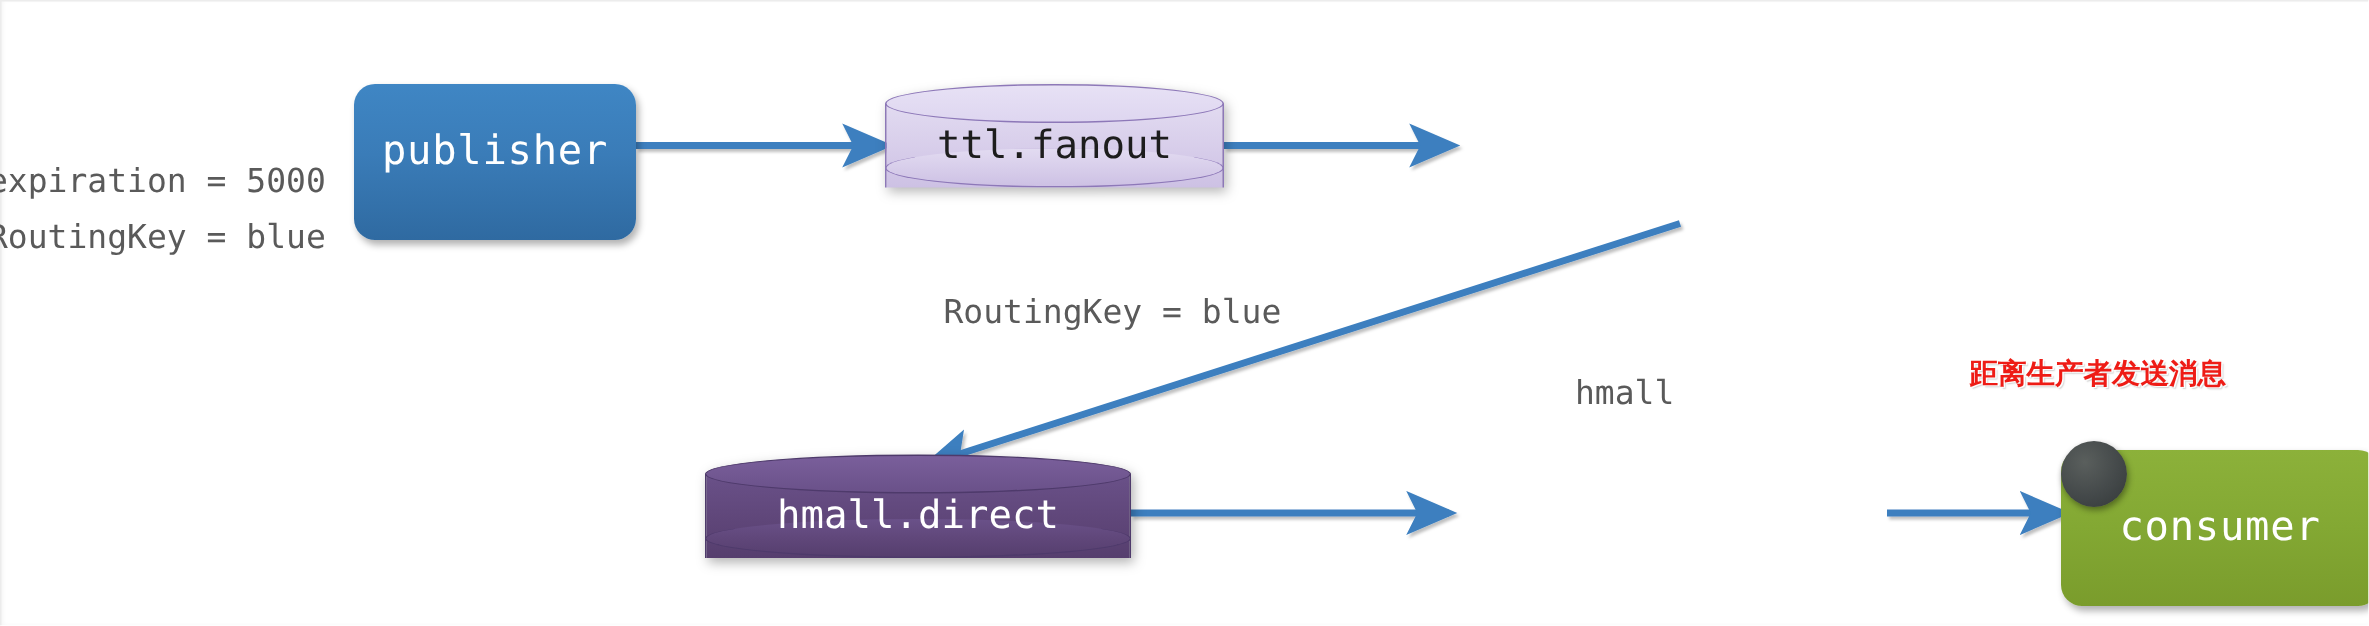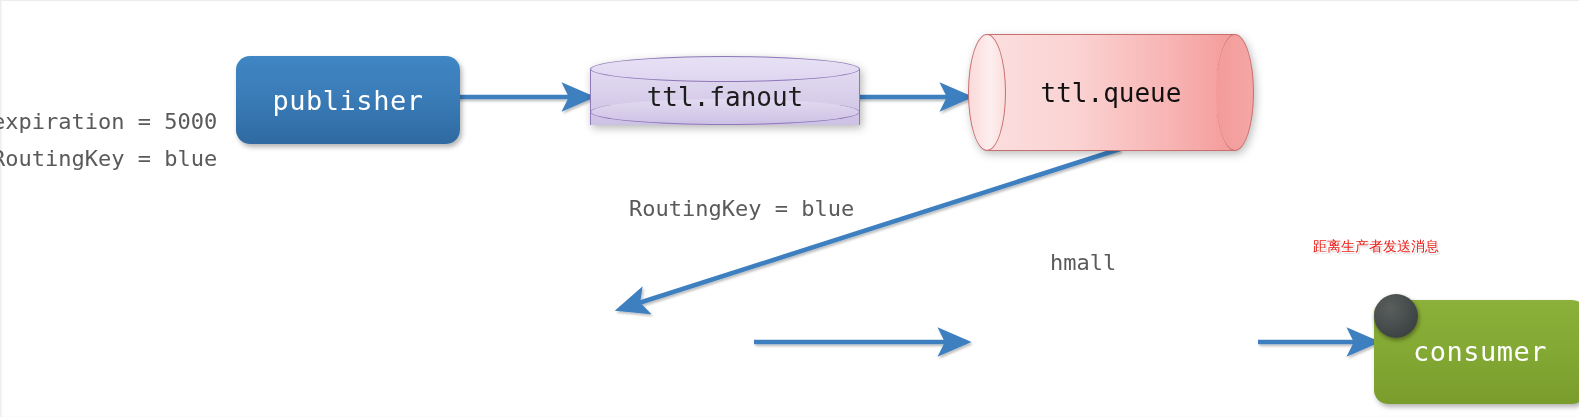--- a/index.html
+++ b/index.html
@@ -78,21 +78,20 @@
   }
   .vcyl .vc-top { background: var(--top); }
   .vcyl .vc-bot { background: var(--body); border-top: none; }
   .vcyl .node-label { font-size: 26px; }
 
   #ttl-fanout {
     --edge: #8d78b8;
     --body: linear-gradient(180deg, #e2dbf1 0%, #d7cdea 55%, #cdc1e4 100%);
     --top: linear-gradient(180deg, #e7e1f5 0%, #ded6f0 100%);
     filter: drop-shadow(2px 3px 4px rgba(0,0,0,0.28));
-    padding-left: 44px;
   }
   #ttl-fanout .node-label { color: #1d1d1d; }
 
   #hmall-direct {
     --edge: #4e3a6b;
     --body: linear-gradient(180deg, #6a5189 0%, #5f4679 55%, #563e6e 100%);
     --top: linear-gradient(180deg, #7a5f9b 0%, #6a5189 100%);
     filter: drop-shadow(2px 3px 4px rgba(0,0,0,0.30));
   }
   #hmall-direct .node-label { color: #ffffff; }
@@ -130,23 +129,23 @@
   .free-text {
     position: absolute;
     font-family: "DejaVu Sans Mono", "Liberation Mono", monospace;
     color: #5a5a5a;
     white-space: nowrap;
   }
   .note-red {
     position: absolute;
     font-family: "DejaVu Sans", "Liberation Sans", sans-serif;
     color: #ee1c16;
-    font-size: 14px;
+    font-size: 19px;
     line-height: 1.18;
-    font-weight: 400;
+    font-weight: 700;
     white-space: nowrap;
     text-shadow: 1px 1px 0 rgba(255,255,255,0.95), 1.5px 1.5px 1px rgba(150,150,150,0.45);
   }
 </style>
 </head>
 <body>
 
 <div id="canvas">
 
   <div class="sheet-edge"></div>
@@ -171,42 +170,42 @@
 
       <line x1="754" y1="342" x2="966" y2="342"></line>
 
       <line x1="1258" y1="342" x2="1375" y2="342"></line>
     </g>
   </svg>
 
   <div class="free-text" style="left:-8px; top:109px; font-size:22px;">expiration = 5000</div>
   <div class="free-text" style="left:-8px; top:146px; font-size:22px;">RoutingKey = blue</div>
 
-  <div class="rbox" id="publisher" style="left:236px; top:56px; width:188px; height:88px;padding-left:36px;">
+  <div class="rbox" id="publisher" style="left:236px; top:56px; width:188px; height:104px;">
     <div class="node-label" style="top:29px;">publisher</div>
   </div>
 
   <div class="vcyl" id="ttl-fanout" style="left:590px; top:56px; width:226px; height:82px;">
     <div class="vc-body" style="top:13px; height:56px;"></div>
     <div class="vc-bot" style="top:43px; height:26px;"></div>
     <div class="vc-top" style="top:0px; height:26px;"></div>
     <div class="node-label" style="top:26px;">ttl.fanout</div>
   </div>
 
-  <div class="hcyl" id="ttl-queue" style="left:968px; top:34px; width:286px; height:117px;">
-    <div class="hc-body" style="left:19px; right:19px;"></div>
-    <div class="hc-cap-r" style="right:0px; width:38px;"></div>
-    <div class="hc-cap-l" style="left:0px; width:38px;"></div>
-    <div class="node-label" style="top:44px;">ttl.queue</div>
-  </div>
 
   <div class="free-text" style="left:629px; top:196px; font-size:22px;">RoutingKey = blue</div>
 
   <div class="free-text" style="left:1050px; top:250px; font-size:22px;">hmall</div>
 
+  <div class="vcyl" id="hmall-direct" style="left:470px; top:303px; width:284px; height:84px;">
+    <div class="vc-body" style="top:13px; height:56px;"></div>
+    <div class="vc-bot" style="top:43px; height:26px;"></div>
+    <div class="vc-top" style="top:0px; height:26px;"></div>
+    <div class="node-label" style="top:26px;">hmall.direct</div>
+  </div>
 
 
   <div class="note-red" style="left:1313px; top:238px;">
     <div>距离生产者发送消息</div>
   </div>
 
   <div class="rbox" id="consumer" style="left:1374px; top:300px; width:212px; height:104px;">
     <div class="node-label" style="top:36px;">consumer</div>
   </div>
   <div id="consumer-dot" style="left:1374px; top:294px; width:44px; height:44px;"></div>

